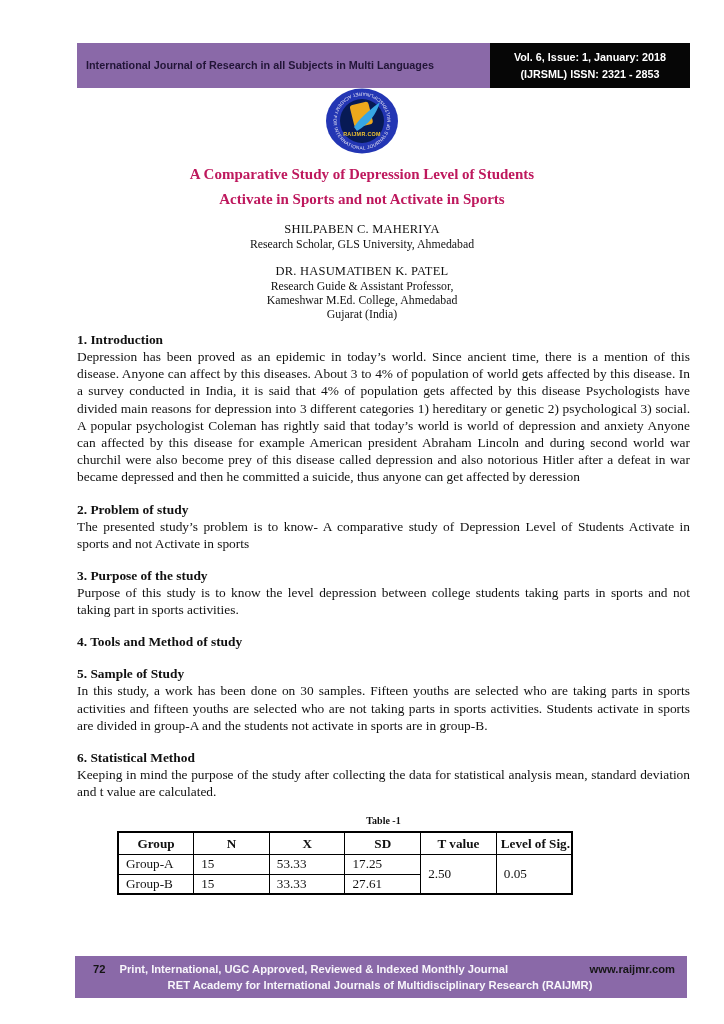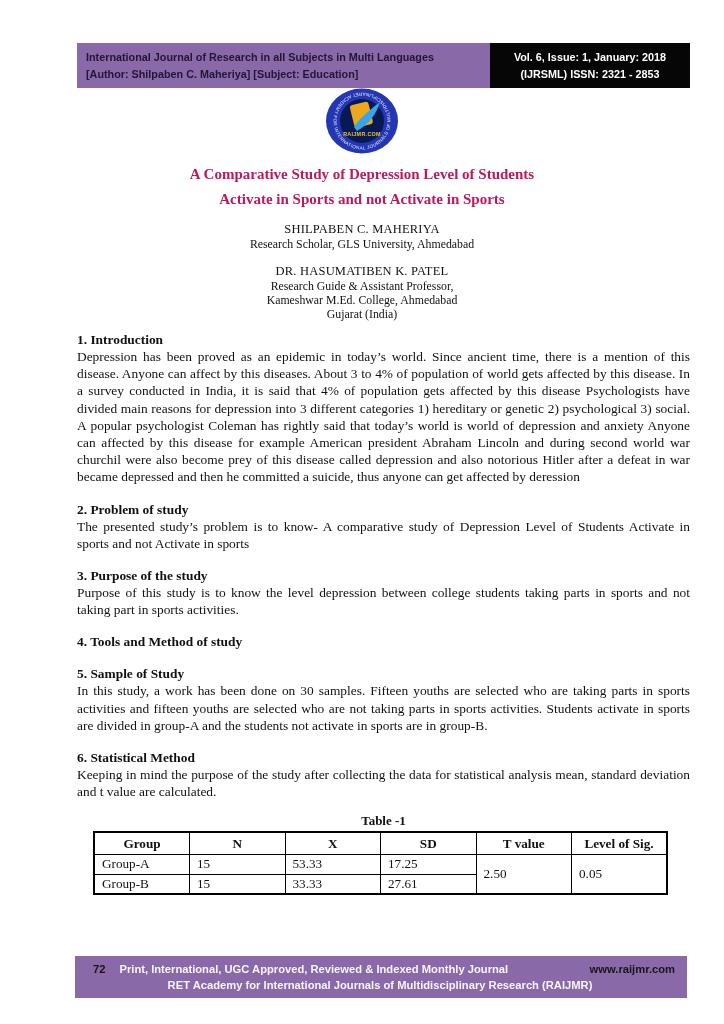--- a/index.html
+++ b/index.html
@@ -32,24 +32,24 @@
   .authors-block { position:absolute; left:0; right:0; top:222px; text-align:center; }
   .author-name { font-size:12.5px; line-height:15px; letter-spacing:.2px; }
   .author-affil { font-size:11.8px; line-height:14px; }
   .author-gap { height:13px; }
   
   .content { position:absolute; left:77px; top:331px; width:613px; }
   .section { margin-bottom:15px; }
   .section-heading { font-weight:700; font-size:13.4px; line-height:17px; }
   .section-body { font-size:13.4px; line-height:17.2px; text-align:justify; }
   
-  .table-caption { text-align:center; font-weight:700; font-size:13px; line-height:16px; margin-top:-2px; }
+  .table-caption { text-align:center; font-weight:700; font-size:10px; line-height:16px; margin-top:-2px; }
   table.results {
     border-collapse:collapse; table-layout:fixed;
-    width:575px; margin-left:16px; margin-top:2px;
+    width:456px; margin-left:40px; margin-top:2px;
     border:2px solid #000;
   }
   table.results th, table.results td {
     border:1.5px solid #000; font-size:13.2px; overflow:hidden; white-space:nowrap;
   }
   table.results th { font-weight:700; text-align:center; height:22px; padding:1px 4px; }
   table.results td { text-align:left; height:20px; padding:1px 4px 1px 7px; }
   
   .footer-band {
     position:absolute; left:75px; top:956px; width:612px; height:42px;
@@ -63,21 +63,20 @@
   .footer-line2 { text-align:center; color:#f8f6fb; }
 </style>
 </head>
 <body>
 
 <div class="page">
 
   <div class="header-band">
     <div class="header-left">
       <span>International Journal of Research in all Subjects in Multi Languages</span>
-      <span>[Author: Shilpaben C. Maheriya] [Subject: Education]</span>
     </div>
     <div class="header-right">
       <span>Vol. 6, Issue: 1, January: 2018</span>
       <span>(IJRSML)  ISSN: 2321 - 2853</span>
     </div>
   </div>
 
   <div class="logo-wrap">
     <svg width="74" height="66" viewBox="0 0 74 66">
       <ellipse cx="37" cy="33" rx="36" ry="32.5" fill="#2336b4"></ellipse>

